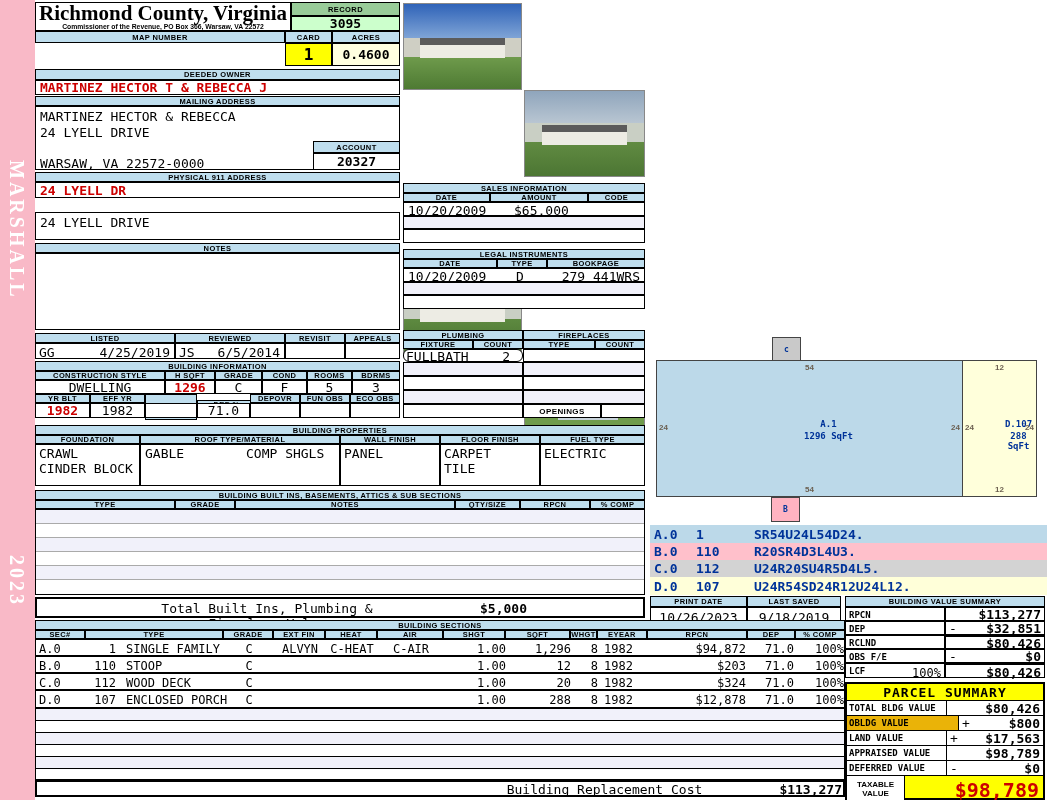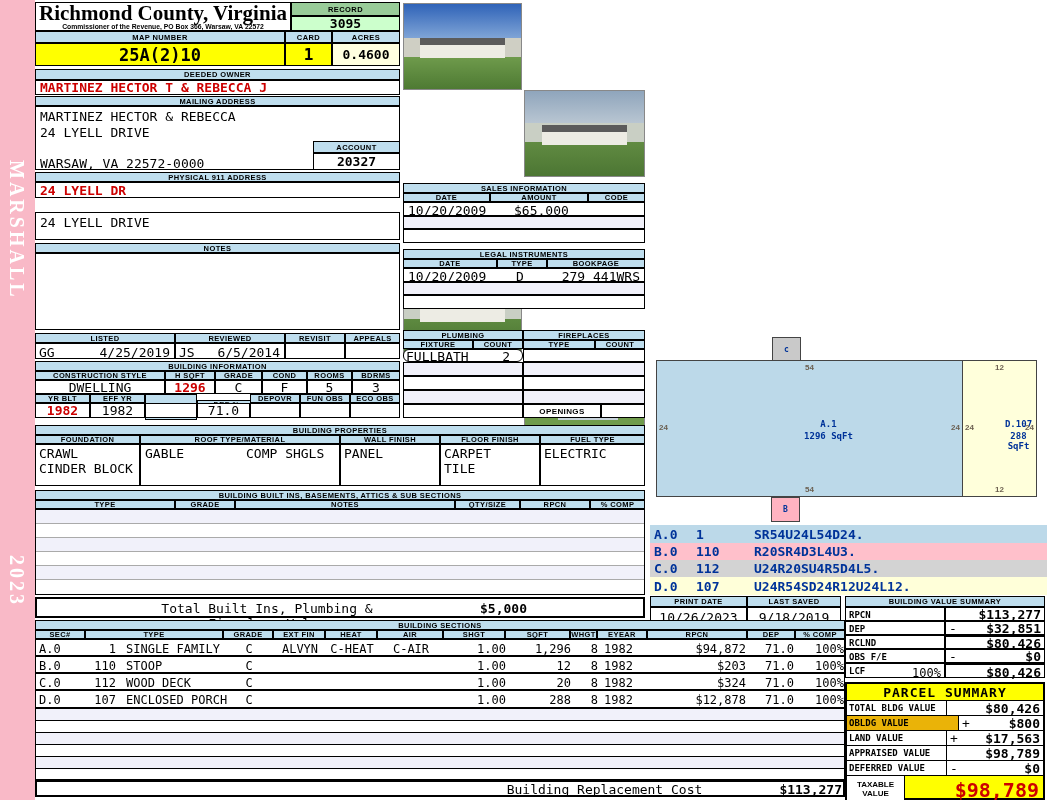--- a/index.html
+++ b/index.html
@@ -44,21 +44,20 @@
     <div class="title ctr" style="height:20px;">Richmond County, Virginia</div>
     <div class="sub ctr">Commissioner of the Revenue, PO Box 366, Warsaw, VA 22572</div>
   </div>
 
   <div class="abs hdr" style="left:291px;top:2px;width:109px;height:14px;background:#99CC99;">RECORD</div>
   <div class="abs box ctr v13 b" style="left:291px;top:16px;width:109px;height:15px;background:#CCFFCC;">3095</div>
 
   <div class="abs hdr" style="left:35px;top:31px;width:250px;height:12px;">MAP NUMBER</div>
   <div class="abs hdr" style="left:285px;top:31px;width:47px;height:12px;">CARD</div>
   <div class="abs hdr" style="left:332px;top:31px;width:68px;height:12px;">ACRES</div>
-  <div class="abs box ctr b" style="left:35px;top:43px;width:250px;height:23px;background:#FFFF00;font-size:17px;">25A(2)10</div>
   <div class="abs box ctr b" style="left:285px;top:43px;width:47px;height:23px;background:#FFFF00;font-size:16px;">1</div>
   <div class="abs box ctr v13 b" style="left:332px;top:43px;width:68px;height:23px;background:#FFFFE0;">0.4600</div>
 
   <div class="abs hdr" style="left:35px;top:69px;width:365px;height:11px;">DEEDED OWNER</div>
   <div class="abs box lft v13 b red" style="left:35px;top:80px;width:365px;height:15px;padding-left:4px;">MARTINEZ HECTOR T &amp; REBECCA J</div>
 
   <div class="abs hdr" style="left:35px;top:96px;width:365px;height:10px;">MAILING ADDRESS</div>
   <div class="abs box" style="left:35px;top:106px;width:365px;height:64px;">
     <div class="v13" style="padding:2px 0 0 4px;">MARTINEZ HECTOR &amp; REBECCA</div>
     <div class="v13" style="padding:1px 0 0 4px;">24 LYELL DRIVE</div>

